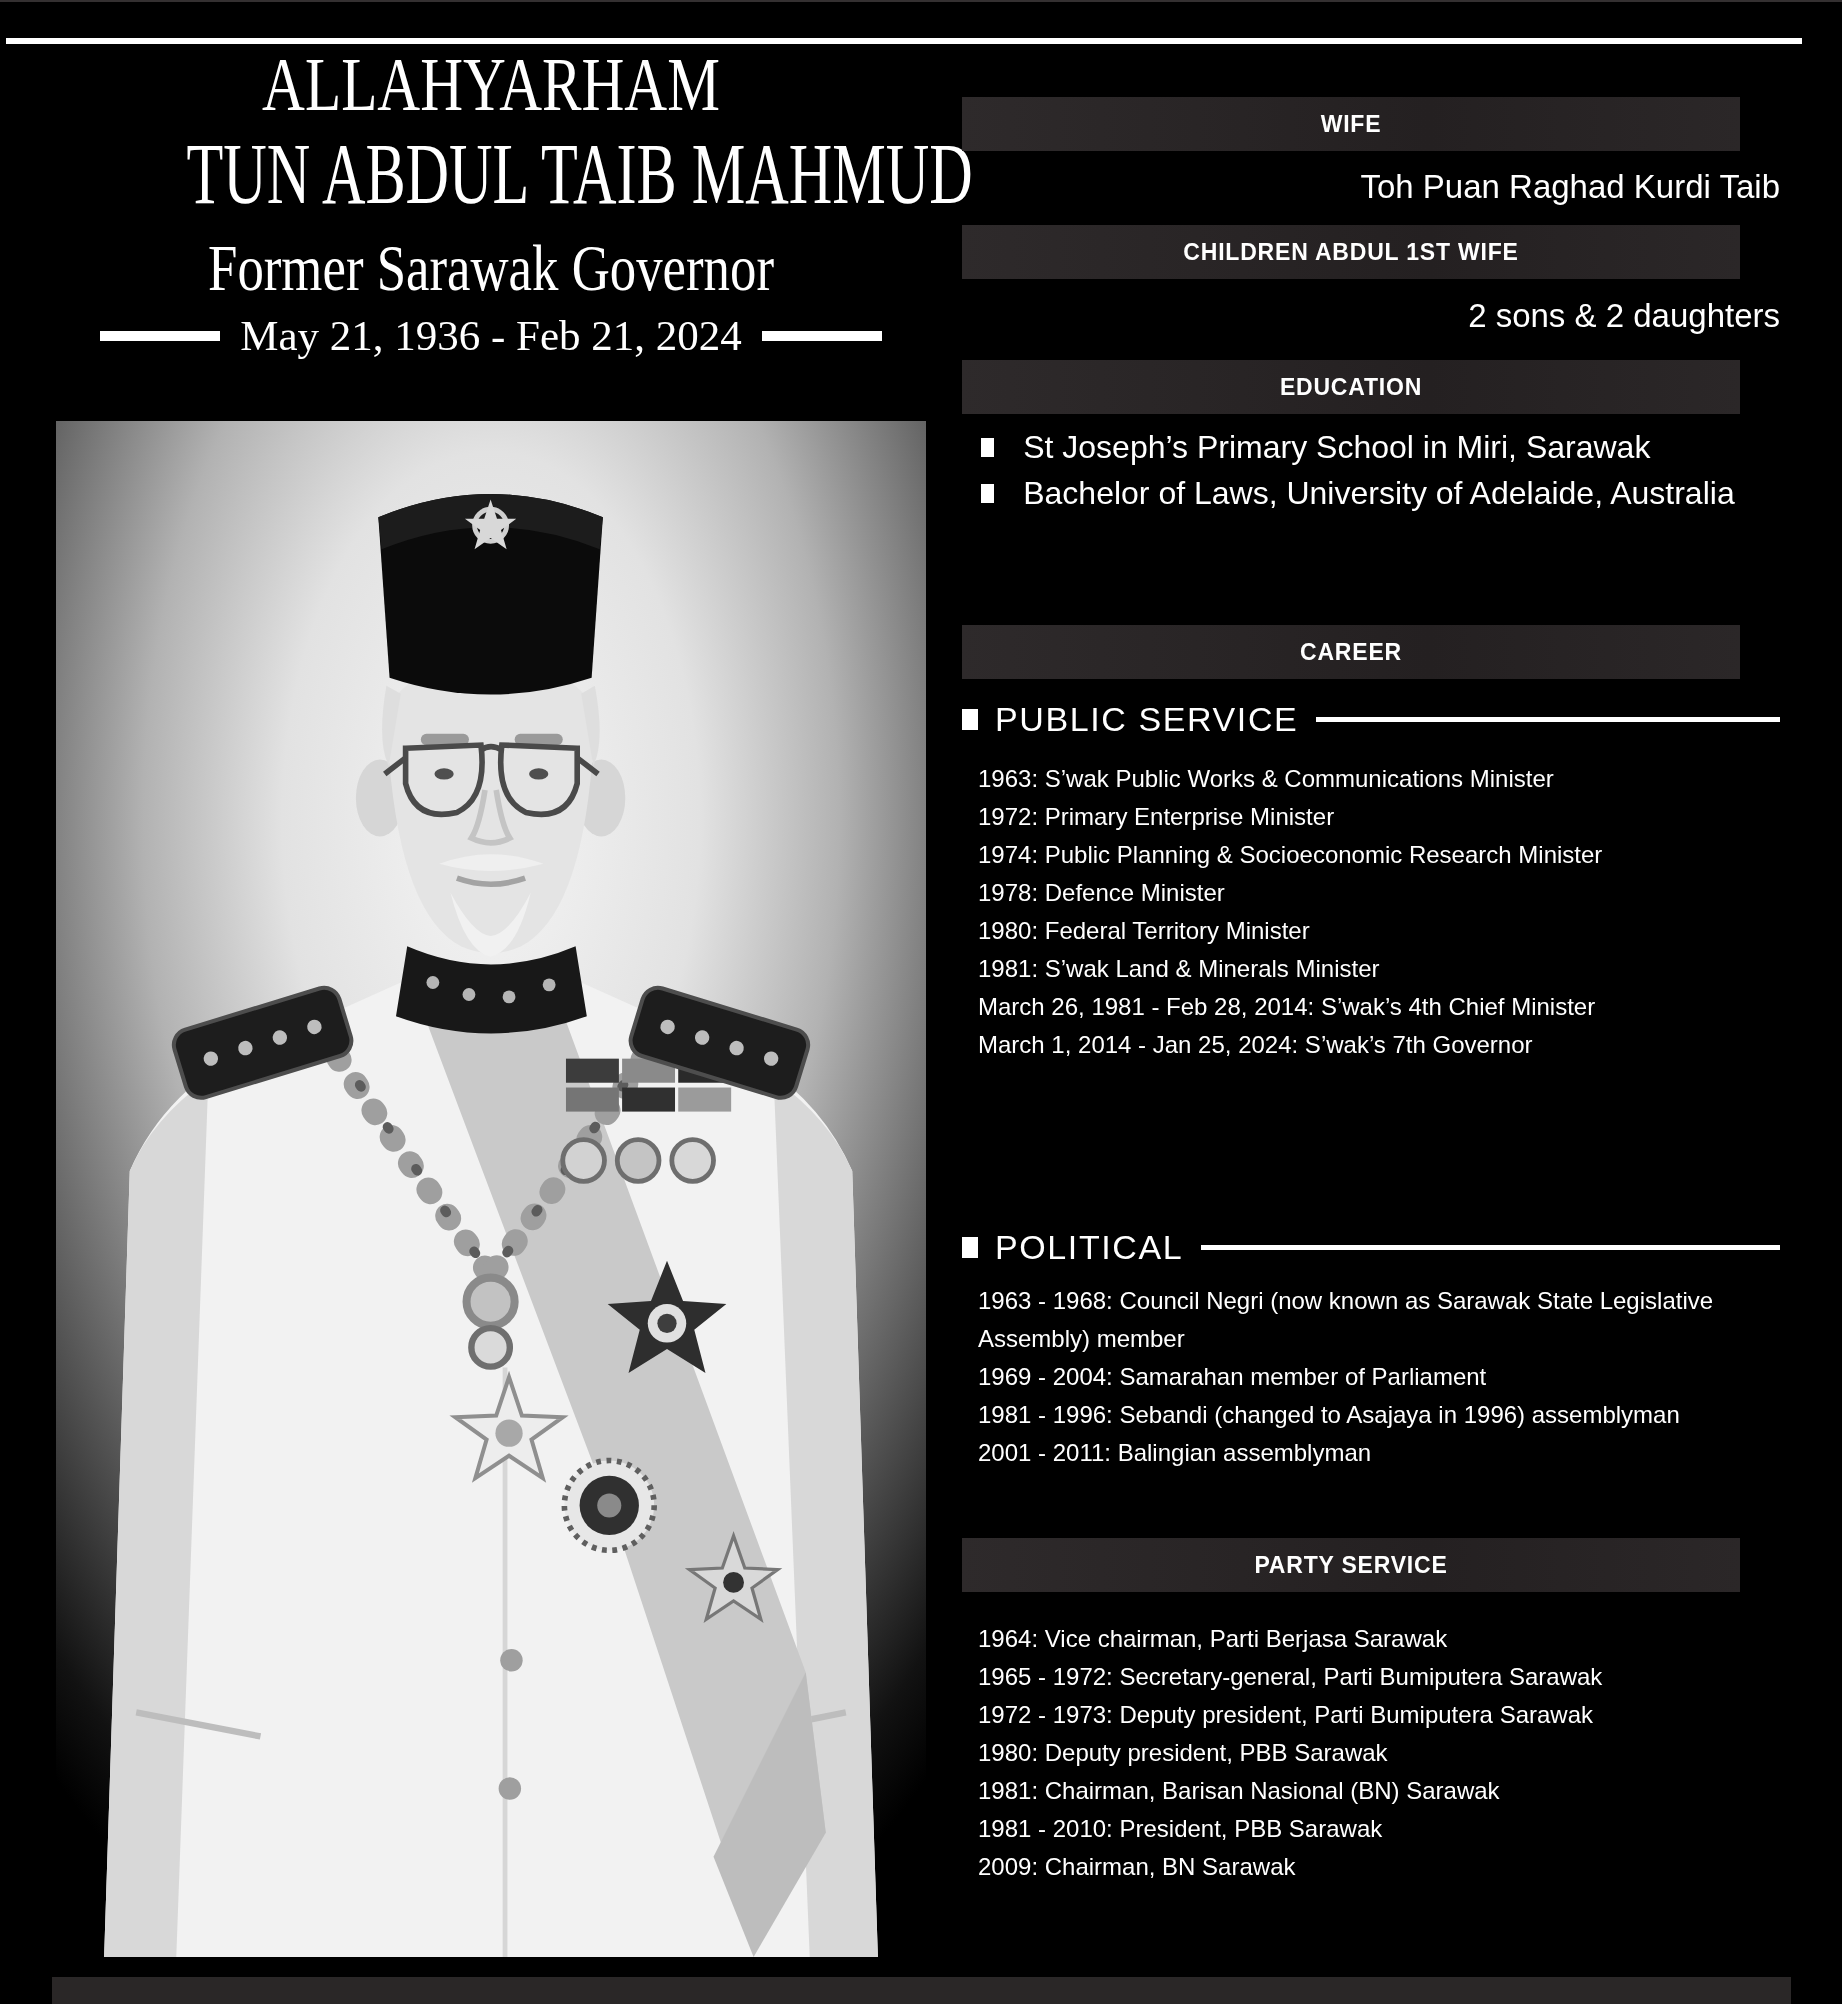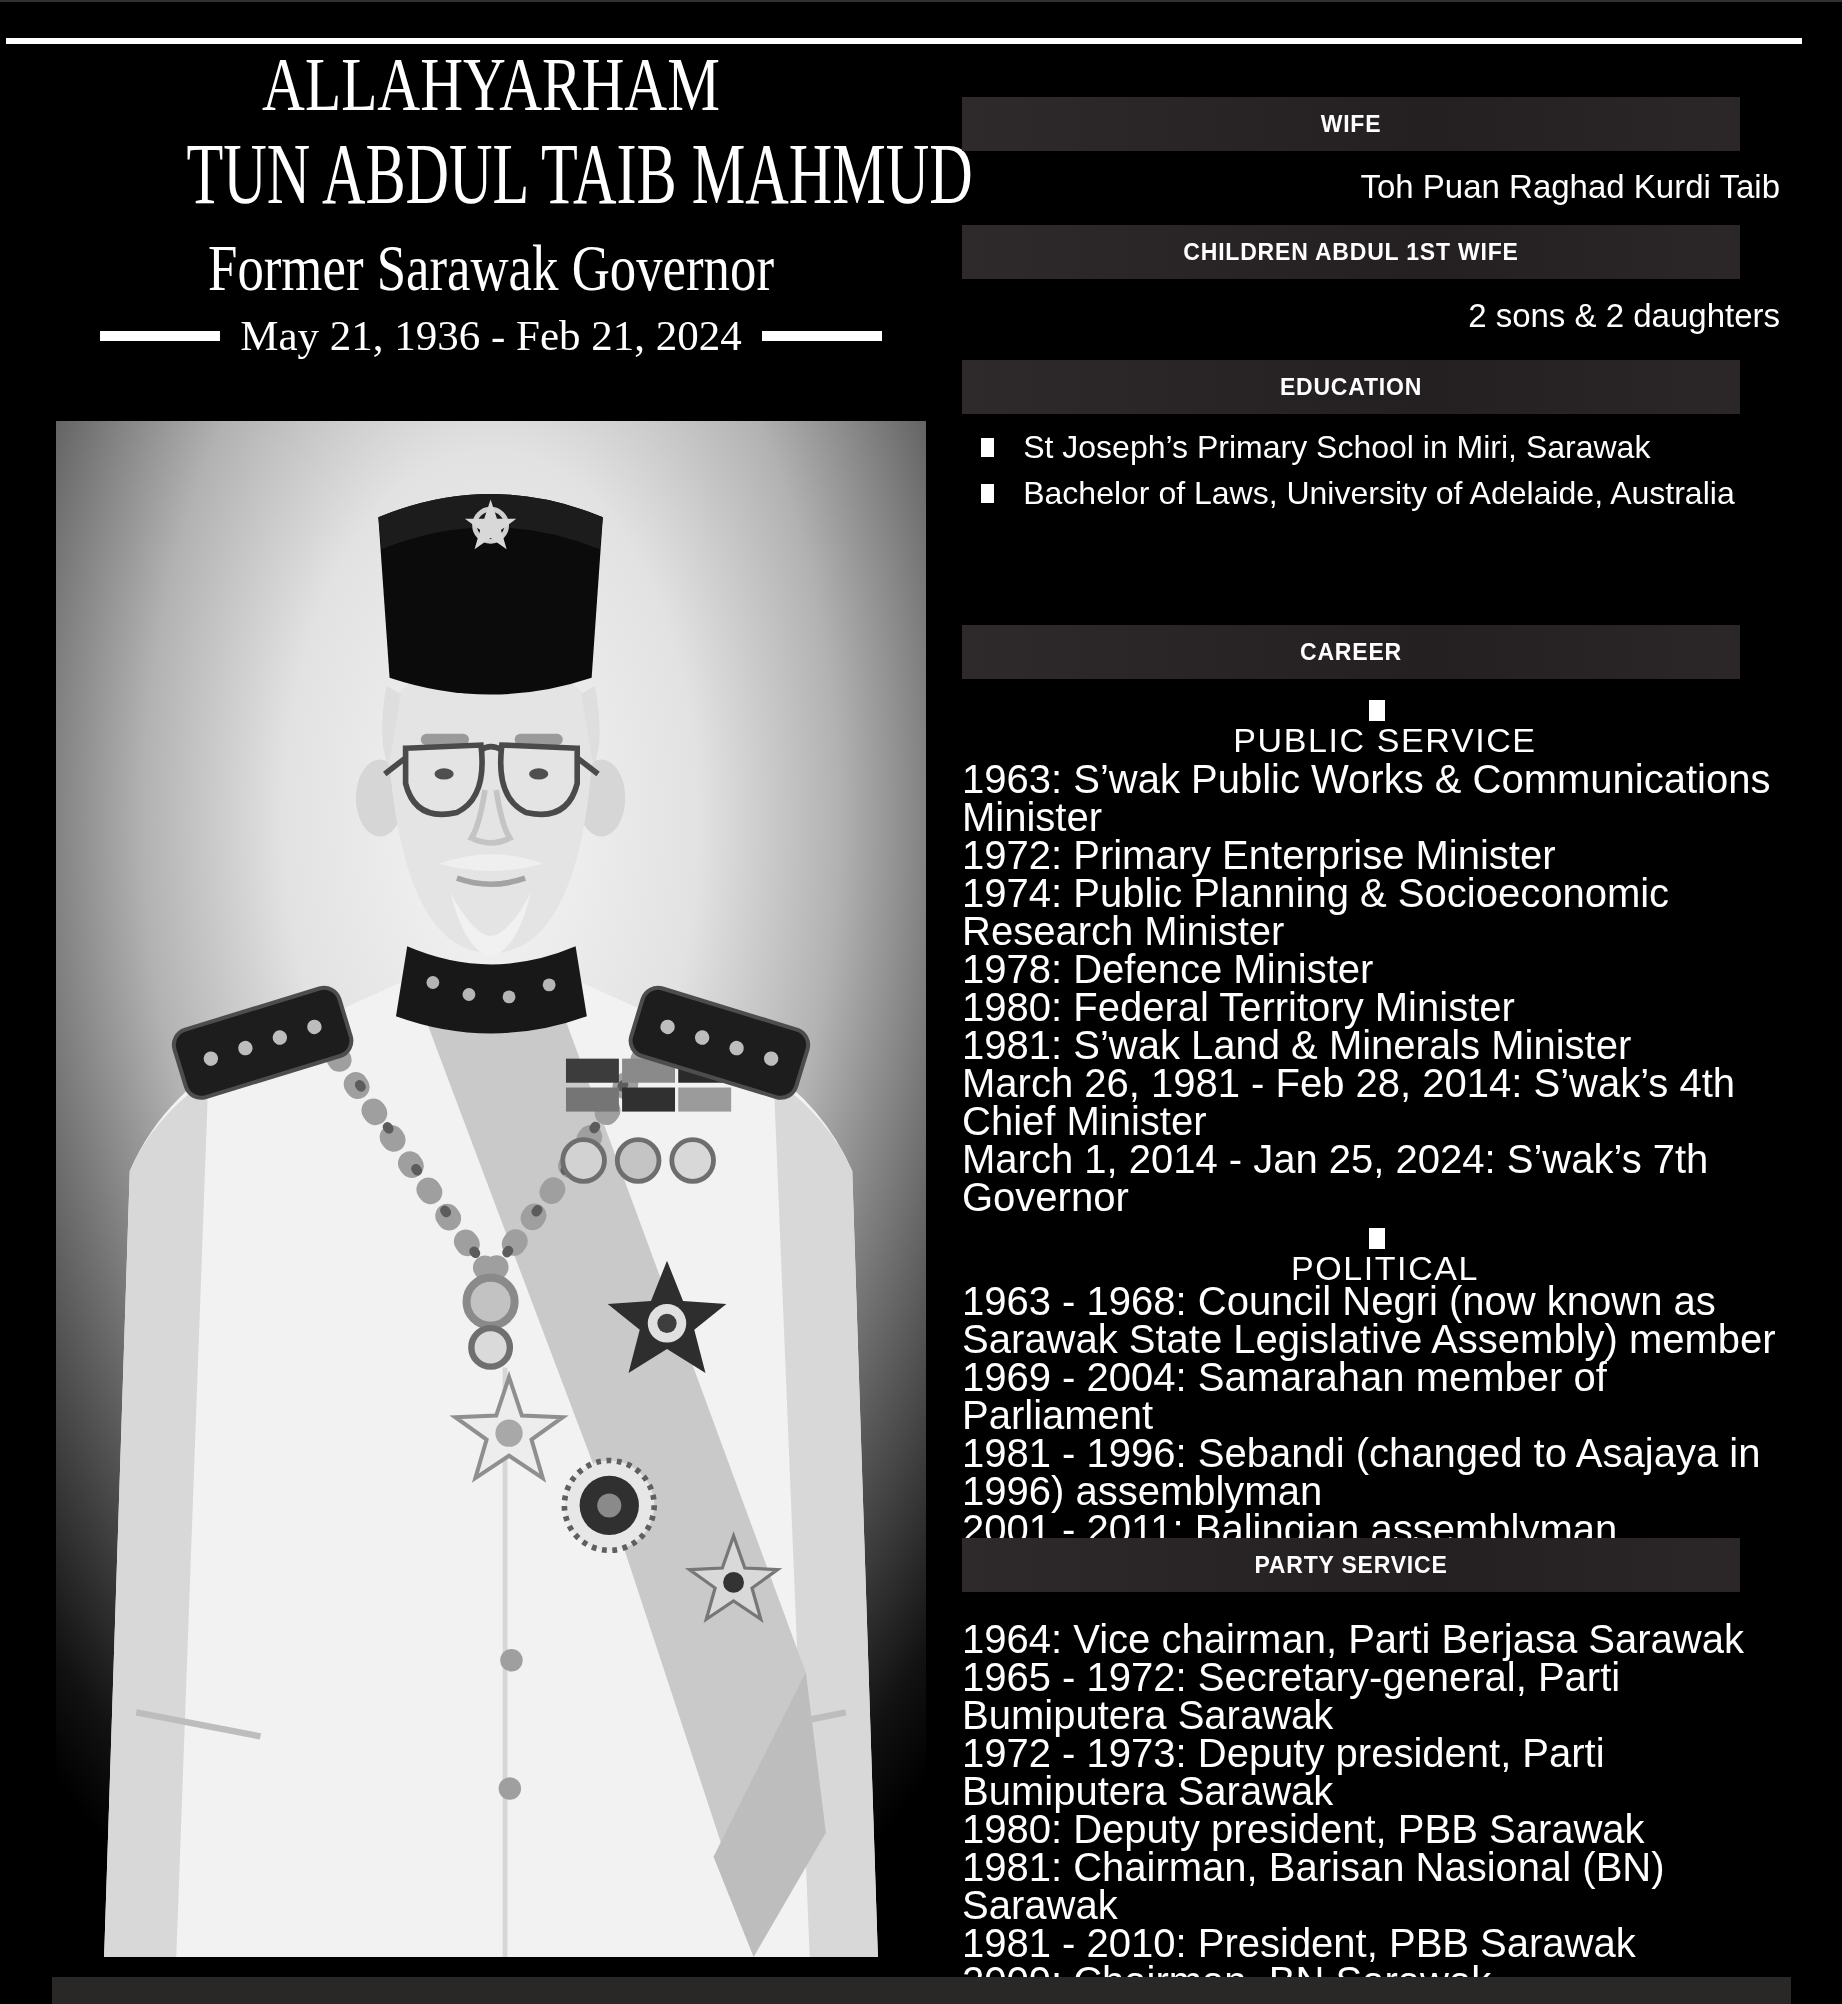--- a/index.html
+++ b/index.html
@@ -31,25 +31,25 @@
   .rcol{left:962px;top:0;width:818px;height:2619px;}
   .hbar{position:absolute;left:0;width:778px;height:54px;
     background:linear-gradient(90deg,#2e2a2b 0%,#242021 60%,#2b2728 100%);
     display:flex;align-items:center;justify-content:center;
     font-weight:bold;font-size:23px;letter-spacing:0.8px;}
   .cval{position:absolute;left:0;width:818px;text-align:right;font-size:33px;line-height:38px;}
   .list{position:absolute;left:16px;width:818px;}
   .li-row{display:flex;margin-bottom:8px;}
   .sq{flex:0 0 auto;width:13px;height:18.4px;background:#fff;margin:10.4px 0 0 3.2px;}
   .li-text{margin-left:29px;font-size:32px;line-height:38px;}
-  .sublabel{position:absolute;left:14px;width:818px;display:flex;align-items:center;flex-direction:column;}
+  .sublabel{position:absolute;left:0;width:818px;display:flex;align-items:center;}
   .sublabel .sq2{flex:0 0 auto;width:16px;height:21px;background:#fff;margin-right:17px;}
   .sublabel .slt{font-size:34px;letter-spacing:1.6px;white-space:nowrap;}
   .sublabel .slrule{flex:1 1 auto;height:5.2px;background:#fff;margin-left:18px;}
-  .tblock{position:absolute;left:0;width:818px;font-size:40px;line-height:38px;}
+  .tblock{position:absolute;left:16px;width:818px;font-size:24px;line-height:38px;}
   .tblock p{margin:0;}
 
   
   .panel{left:52px;top:1977px;width:1739px;height:545px;background:#2a2727;}
 </style>
 </head>
 <body>
 
 <div class="abs edge-top"></div>
 <div class="abs rule-top"></div>

